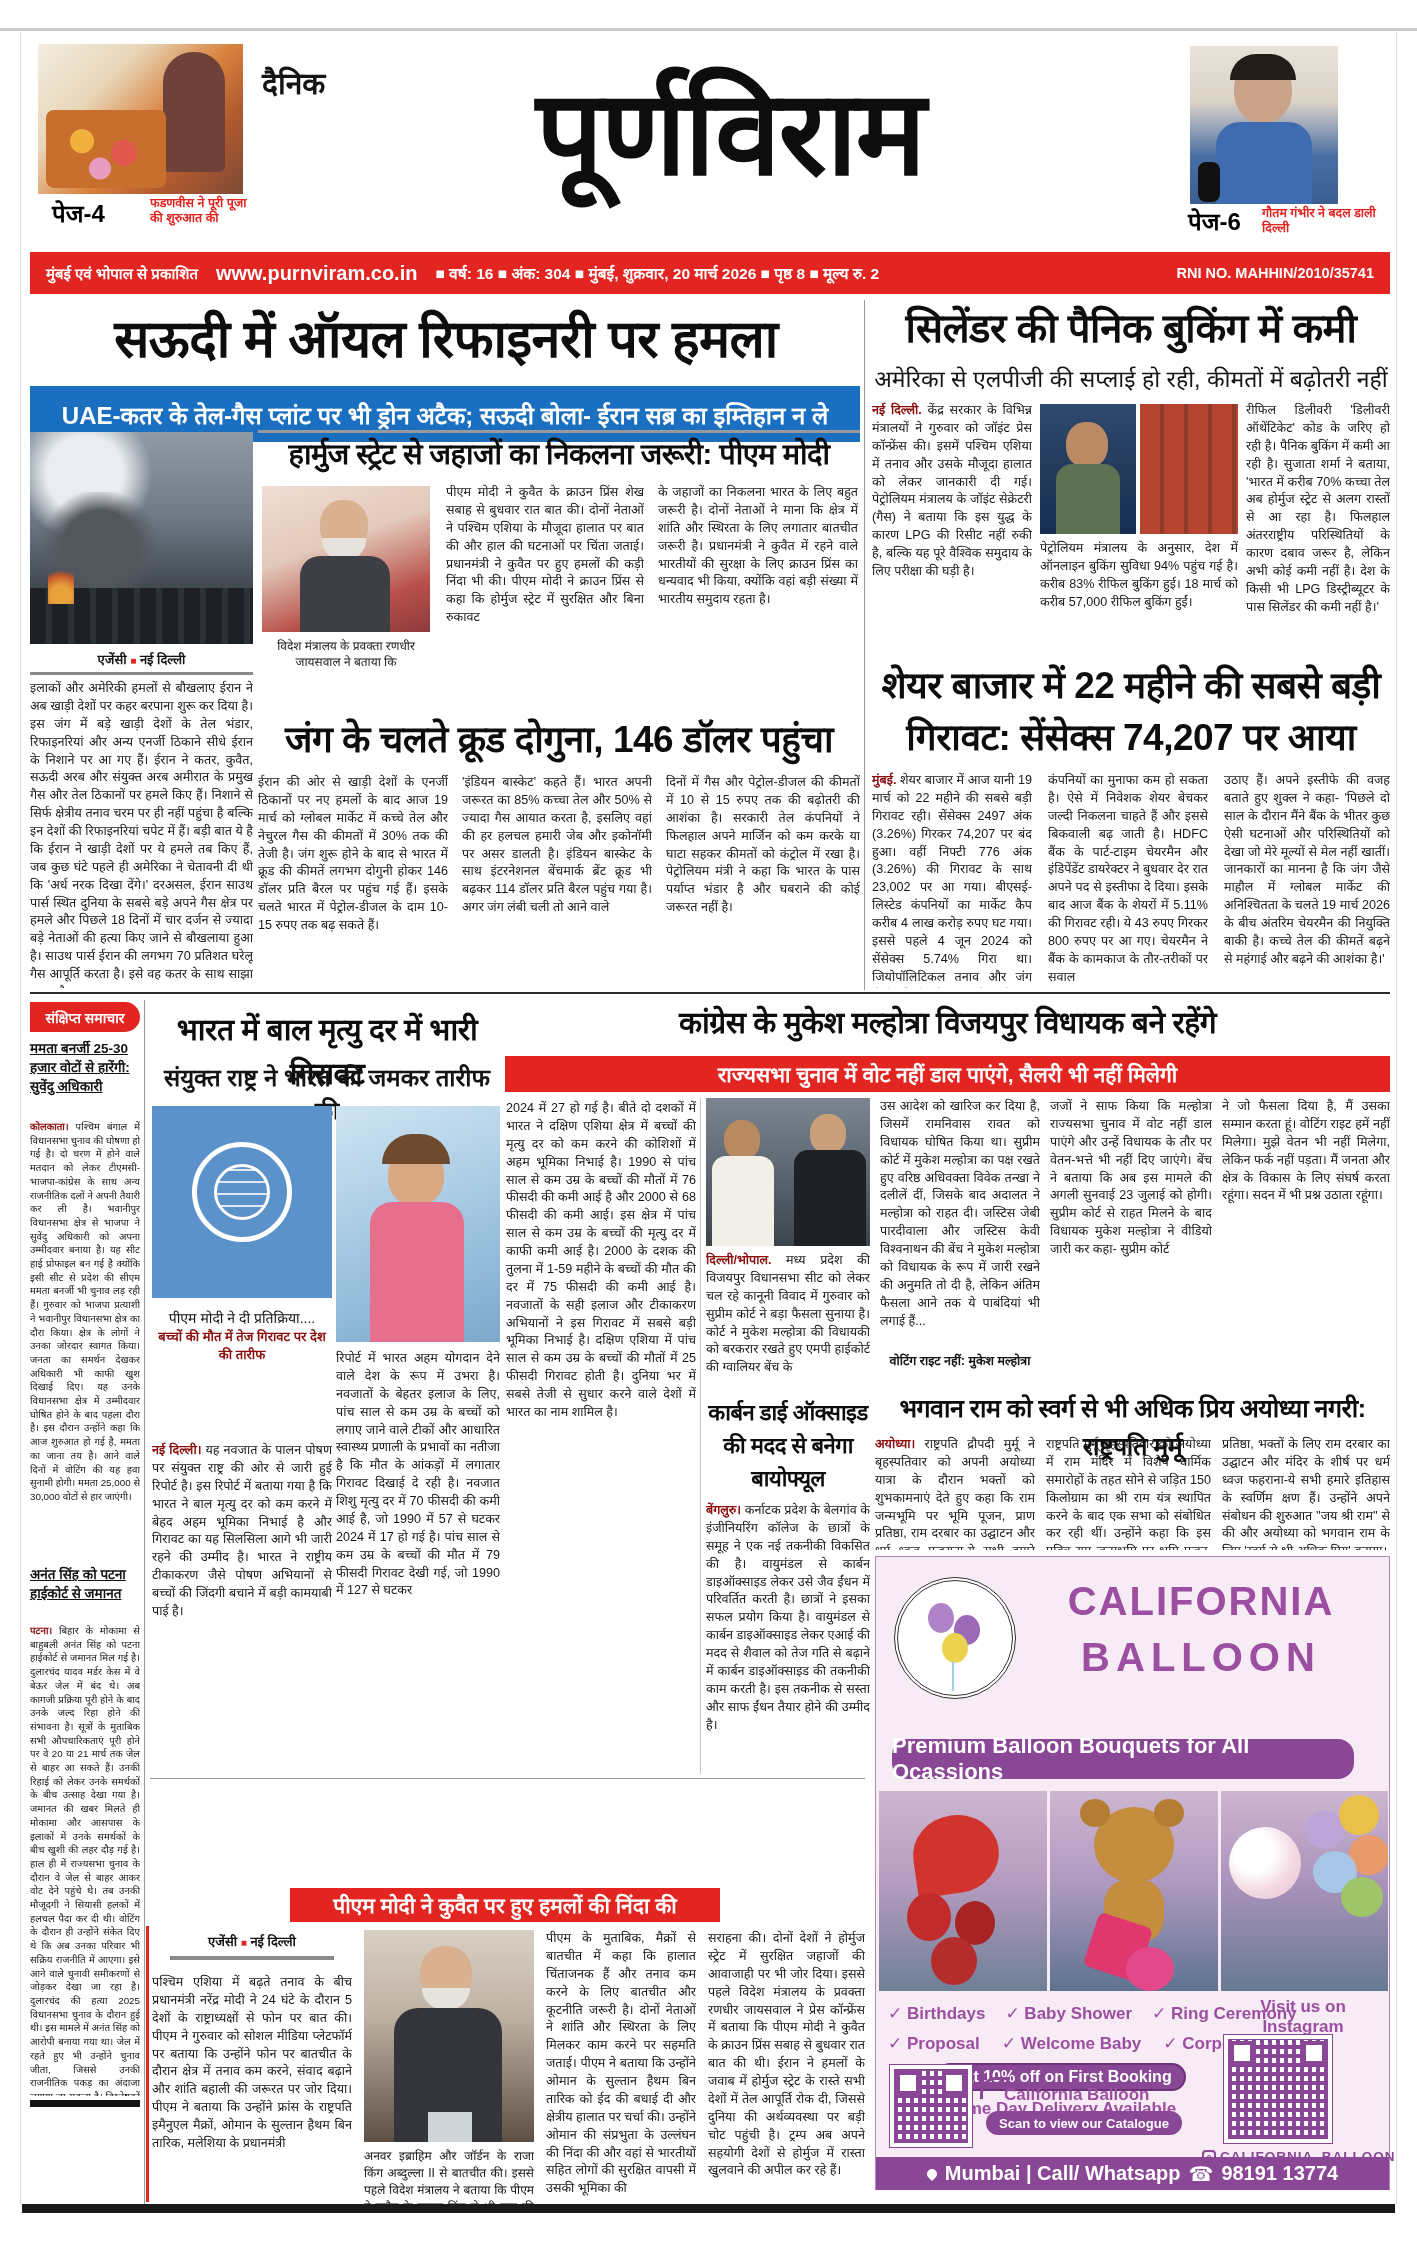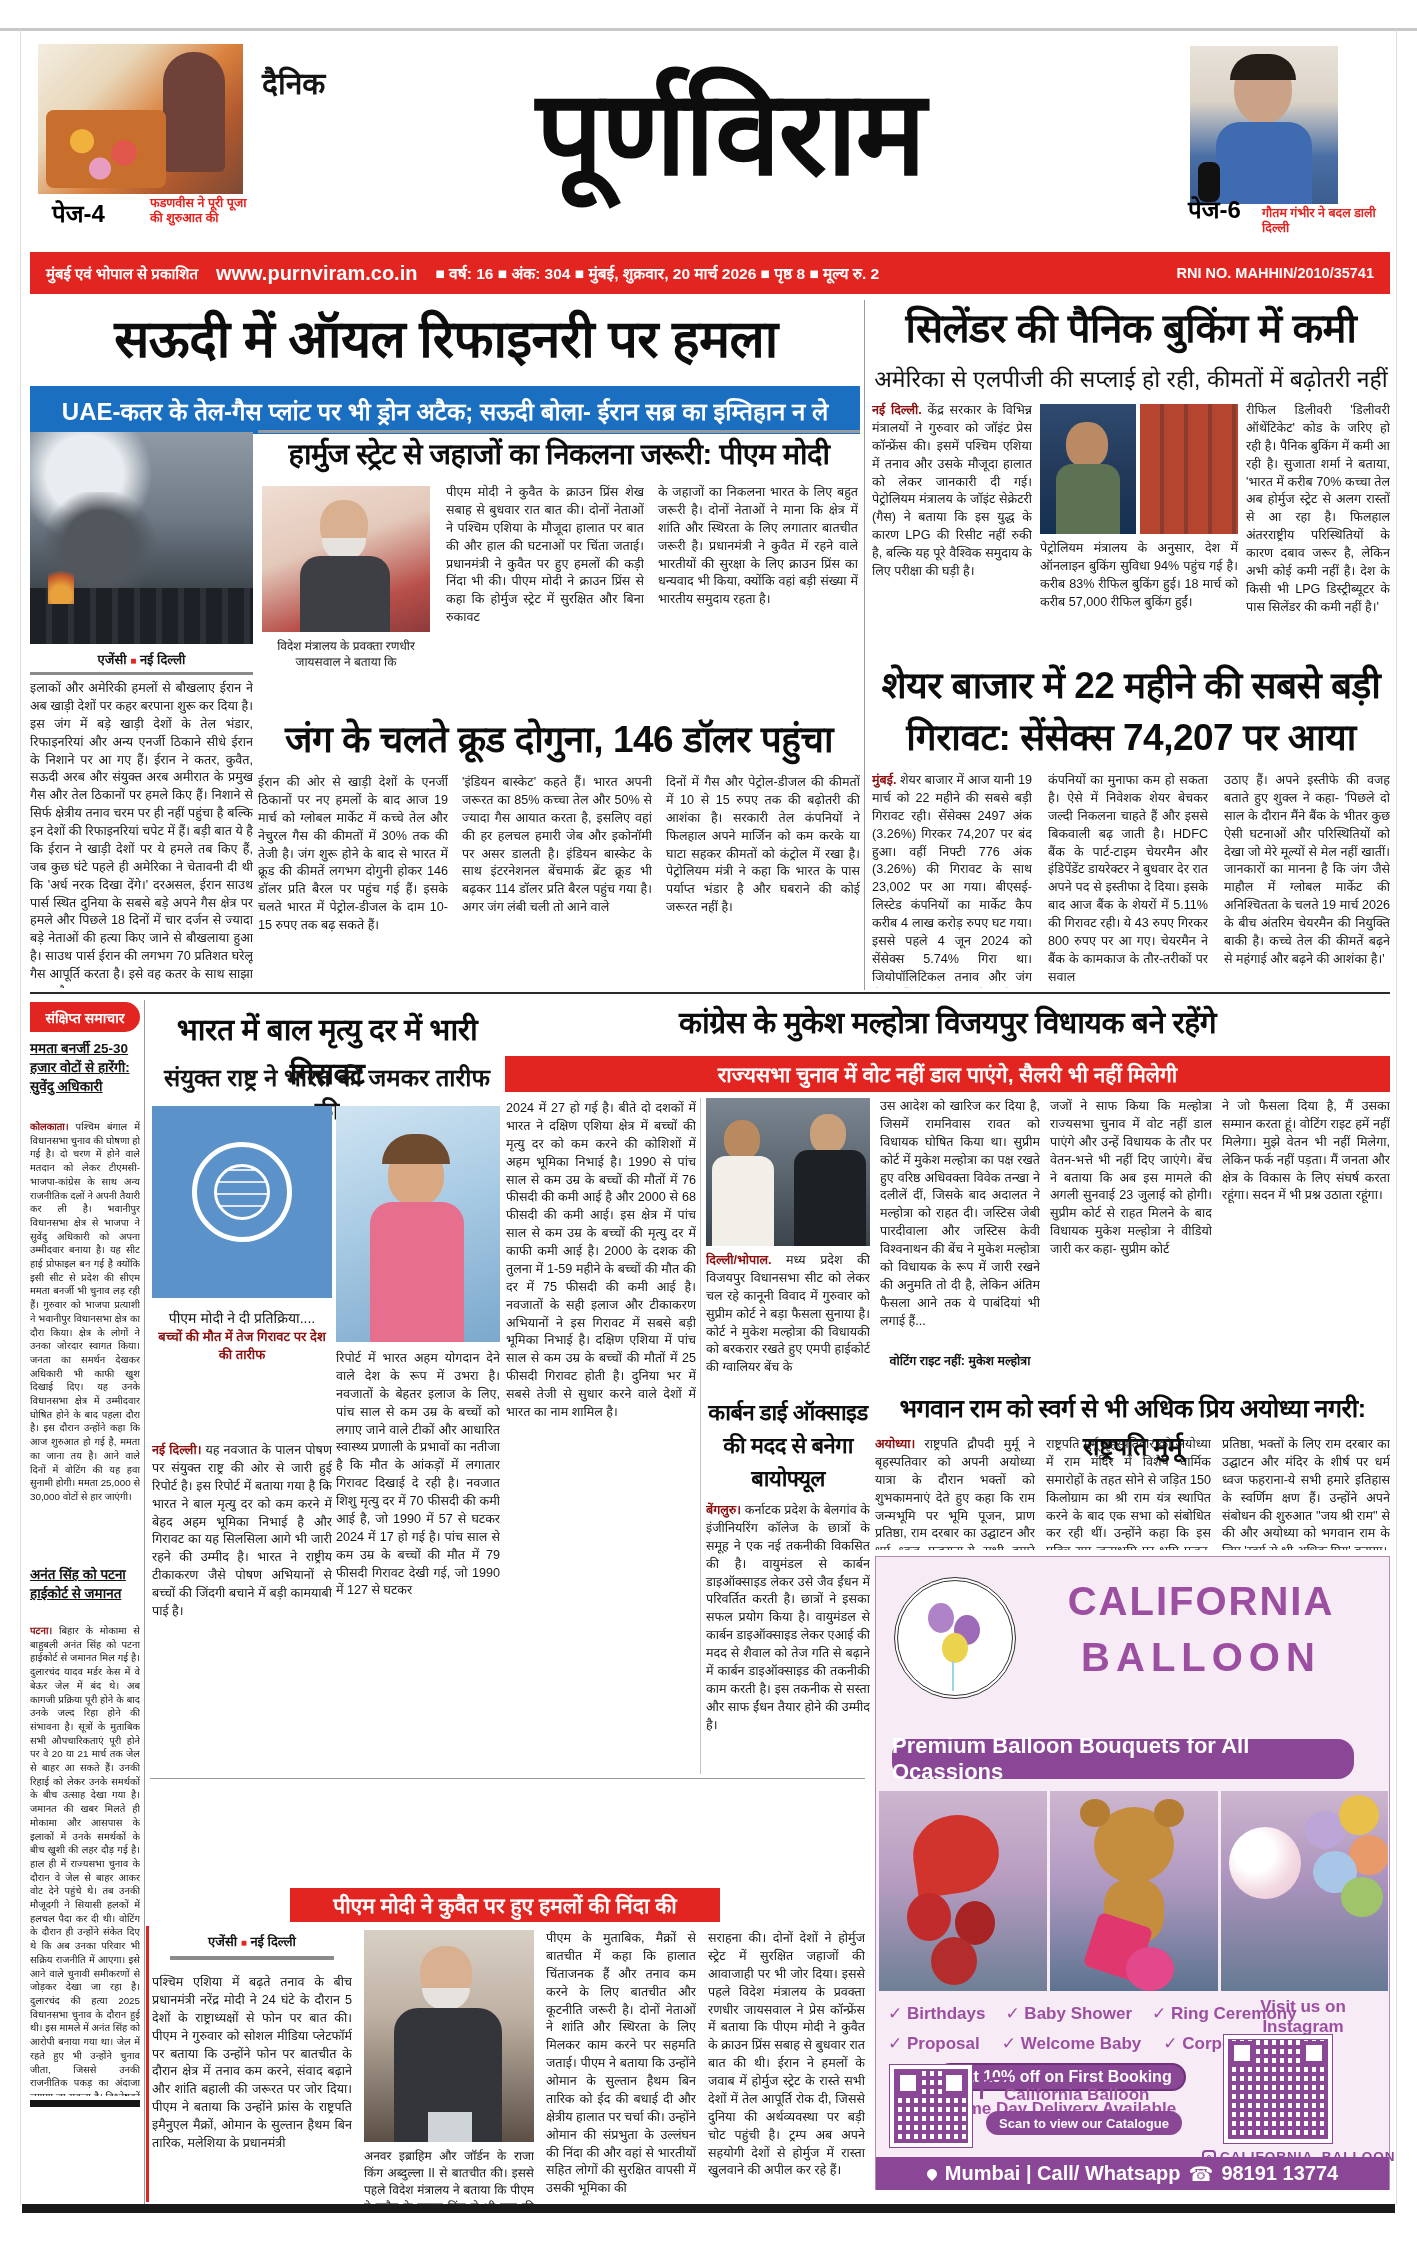--- a/index.html
+++ b/index.html
@@ -53,32 +53,32 @@
 
   <div class="abs" style="left:262px;top:62px;font-weight:900;font-size:30px">दैनिक</div>
   <div class="abs hl center" style="left:300px;top:48px;width:860px;height:190px;font-size:118px;line-height:1.45;letter-spacing:-2px">पूर्णविराम</div>
 
   <div class="photo" style="left:1190px;top:46px;width:148px;height:158px;background:linear-gradient(180deg,#e8e2da 0%,#dcd3c7 35%,#4a6fa5 70%,#3c5d8f 100%)">
     <div class="abs" style="left:44px;top:14px;width:58px;height:64px;background:#caa287;border-radius:46% 46% 52% 52%"></div>
     <div class="abs" style="left:40px;top:8px;width:66px;height:26px;background:#241c16;border-radius:40px 40px 0 0"></div>
     <div class="abs" style="left:26px;top:76px;width:96px;height:82px;background:#3f6bb0;border-radius:24px 24px 0 0"></div>
     <div class="abs" style="left:8px;bottom:2px;width:22px;height:40px;background:#111;border-radius:8px"></div>
   </div>
-  <div class="abs ear-page" style="left:1188px;top:192px">पेज-6</div>
+  <div class="abs ear-page" style="left:1188px;top:204px">पेज-6</div>
   <div class="abs ear-cap" style="left:1262px;top:206px;width:134px">गौतम गंभीर ने बदल डाली दिल्ली</div>
 
   <div class="abs" style="left:30px;top:252px;width:1360px;height:42px;background:var(--red);color:#fff;display:flex;align-items:center;gap:18px;padding:0 16px;font-weight:bold">
     <span style="font-size:15px">मुंबई एवं भोपाल से प्रकाशित</span>
     <span style="font-size:20px">www.purnviram.co.in</span>
     <span style="font-size:15.5px;white-space:nowrap">■ वर्ष: 16  ■ अंक: 304  ■ मुंबई,  शुक्रवार, 20 मार्च 2026  ■  पृष्ठ 8  ■  मूल्य रु. 2</span>
     <span style="font-size:14.5px;margin-left:auto">RNI NO. MAHHIN/2010/35741</span>
   </div>
 
   <div class="abs hl center" style="left:32px;top:302px;width:828px;height:80px;font-size:52px;line-height:1.45">सऊदी में ऑयल रिफाइनरी पर हमला</div>
-  <div class="bluestrap" style="left:30px;top:386px;width:830px;height:48px;font-size:24px">UAE-कतर के तेल-गैस प्लांट पर भी ड्रोन अटैक; सऊदी बोला- ईरान सब्र का इम्तिहान न ले</div>
+  <div class="bluestrap" style="left:30px;top:386px;width:830px;height:56px;font-size:24px">UAE-कतर के तेल-गैस प्लांट पर भी ड्रोन अटैक; सऊदी बोला- ईरान सब्र का इम्तिहान न ले</div>
 
   <div class="photo" style="left:30px;top:432px;width:223px;height:212px;background:linear-gradient(180deg,#8f9aa6 0%,#6f7a86 40%,#3a4148 78%,#23282c 100%)">
     <div class="abs" style="left:-20px;top:-18px;width:150px;height:120px;background:radial-gradient(circle,#e9edf1 0 40%,transparent 70%)"></div>
     <div class="abs" style="left:10px;top:60px;width:120px;height:110px;background:radial-gradient(circle,#52575e 0 45%,transparent 72%)"></div>
     <div class="abs" style="left:0;bottom:0;width:223px;height:56px;background:repeating-linear-gradient(90deg,#1d2125 0 16px,#2b3137 16px 22px)"></div>
     <div class="abs" style="left:18px;bottom:40px;width:26px;height:40px;background:radial-gradient(circle at 50% 80%,#e8a23c 0 30%,#c2572b 60%,transparent 75%)"></div>
   </div>
   <div class="abs center" style="left:30px;top:650px;width:223px;font-size:13px;font-weight:bold;border-bottom:3px solid #8a8a8a;padding-bottom:4px">
     <span>एजेंसी</span>
     <span style="color:var(--red);font-size:10px">■</span>

